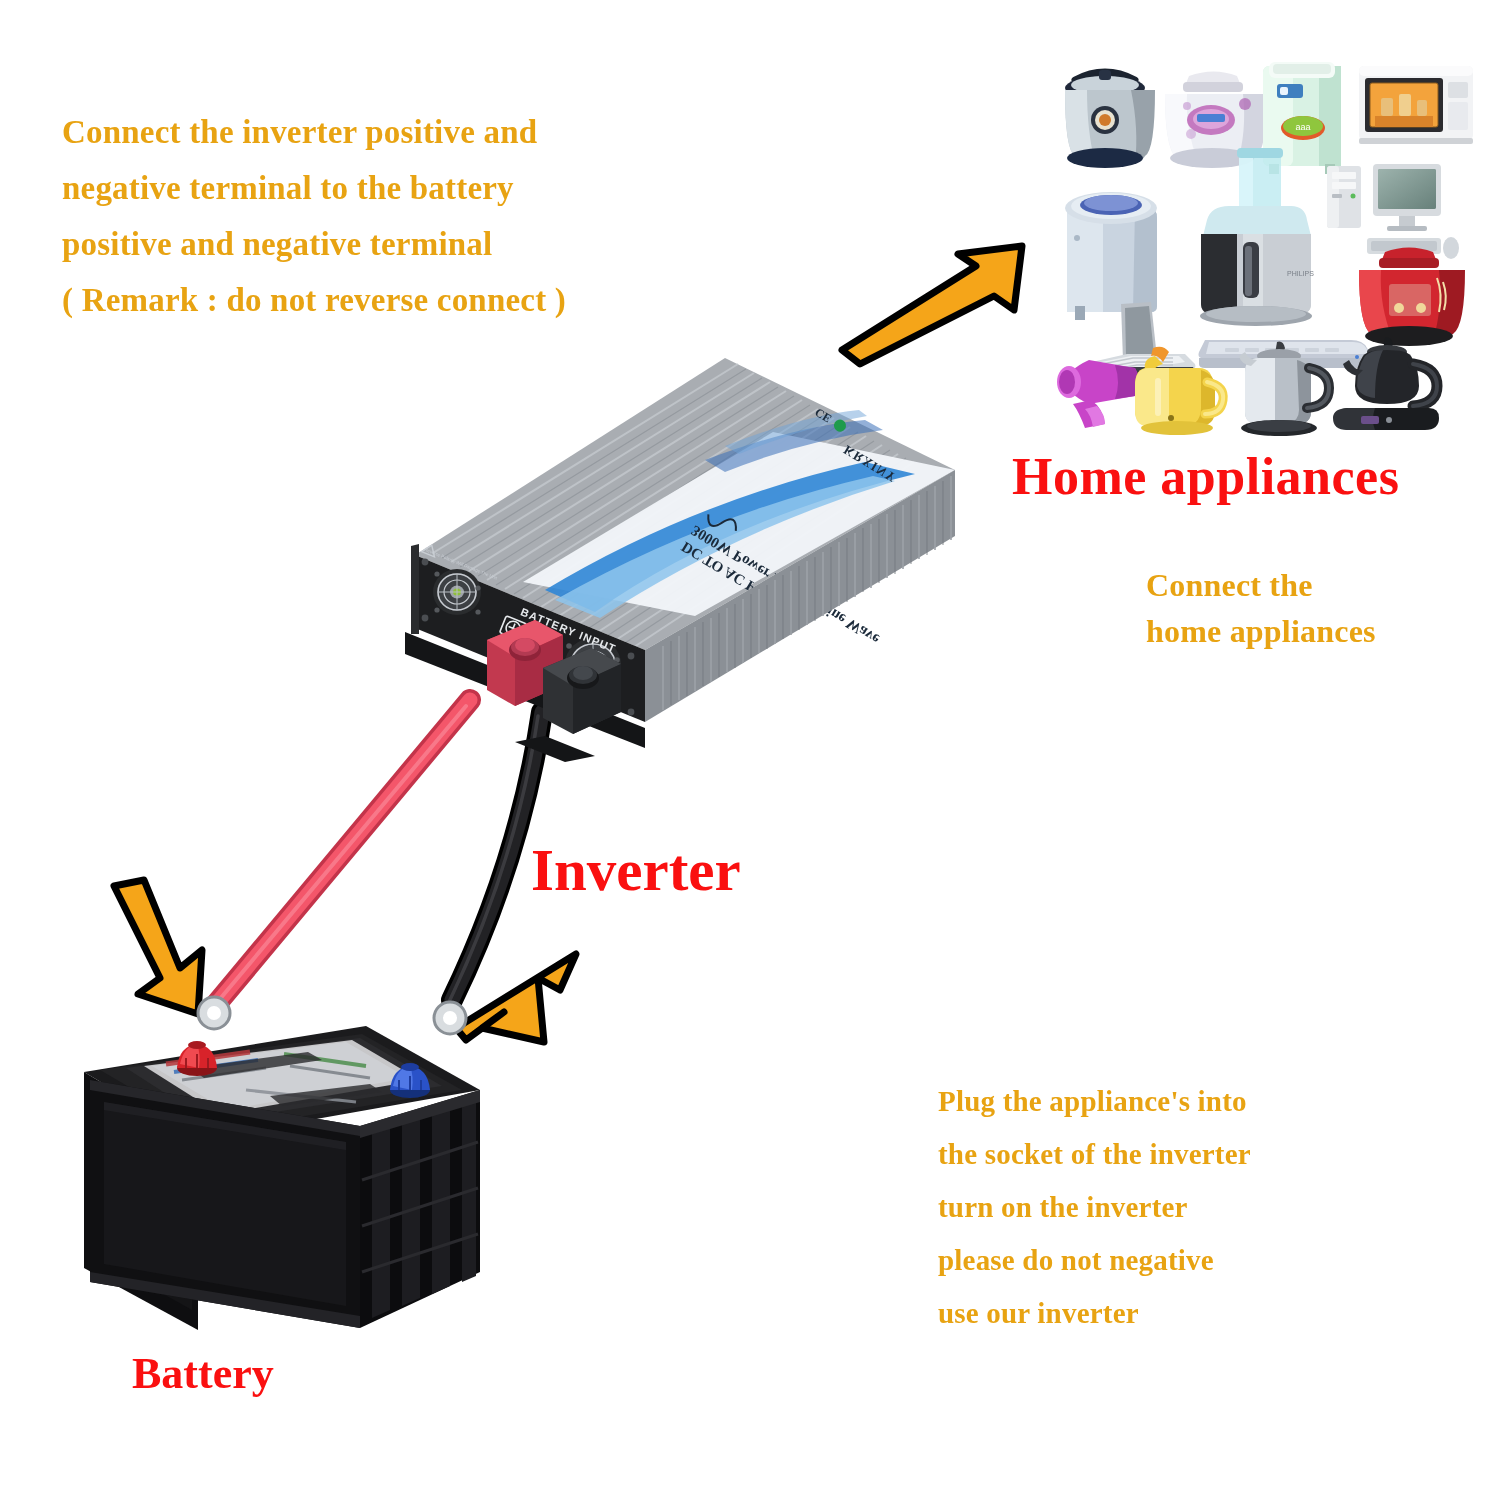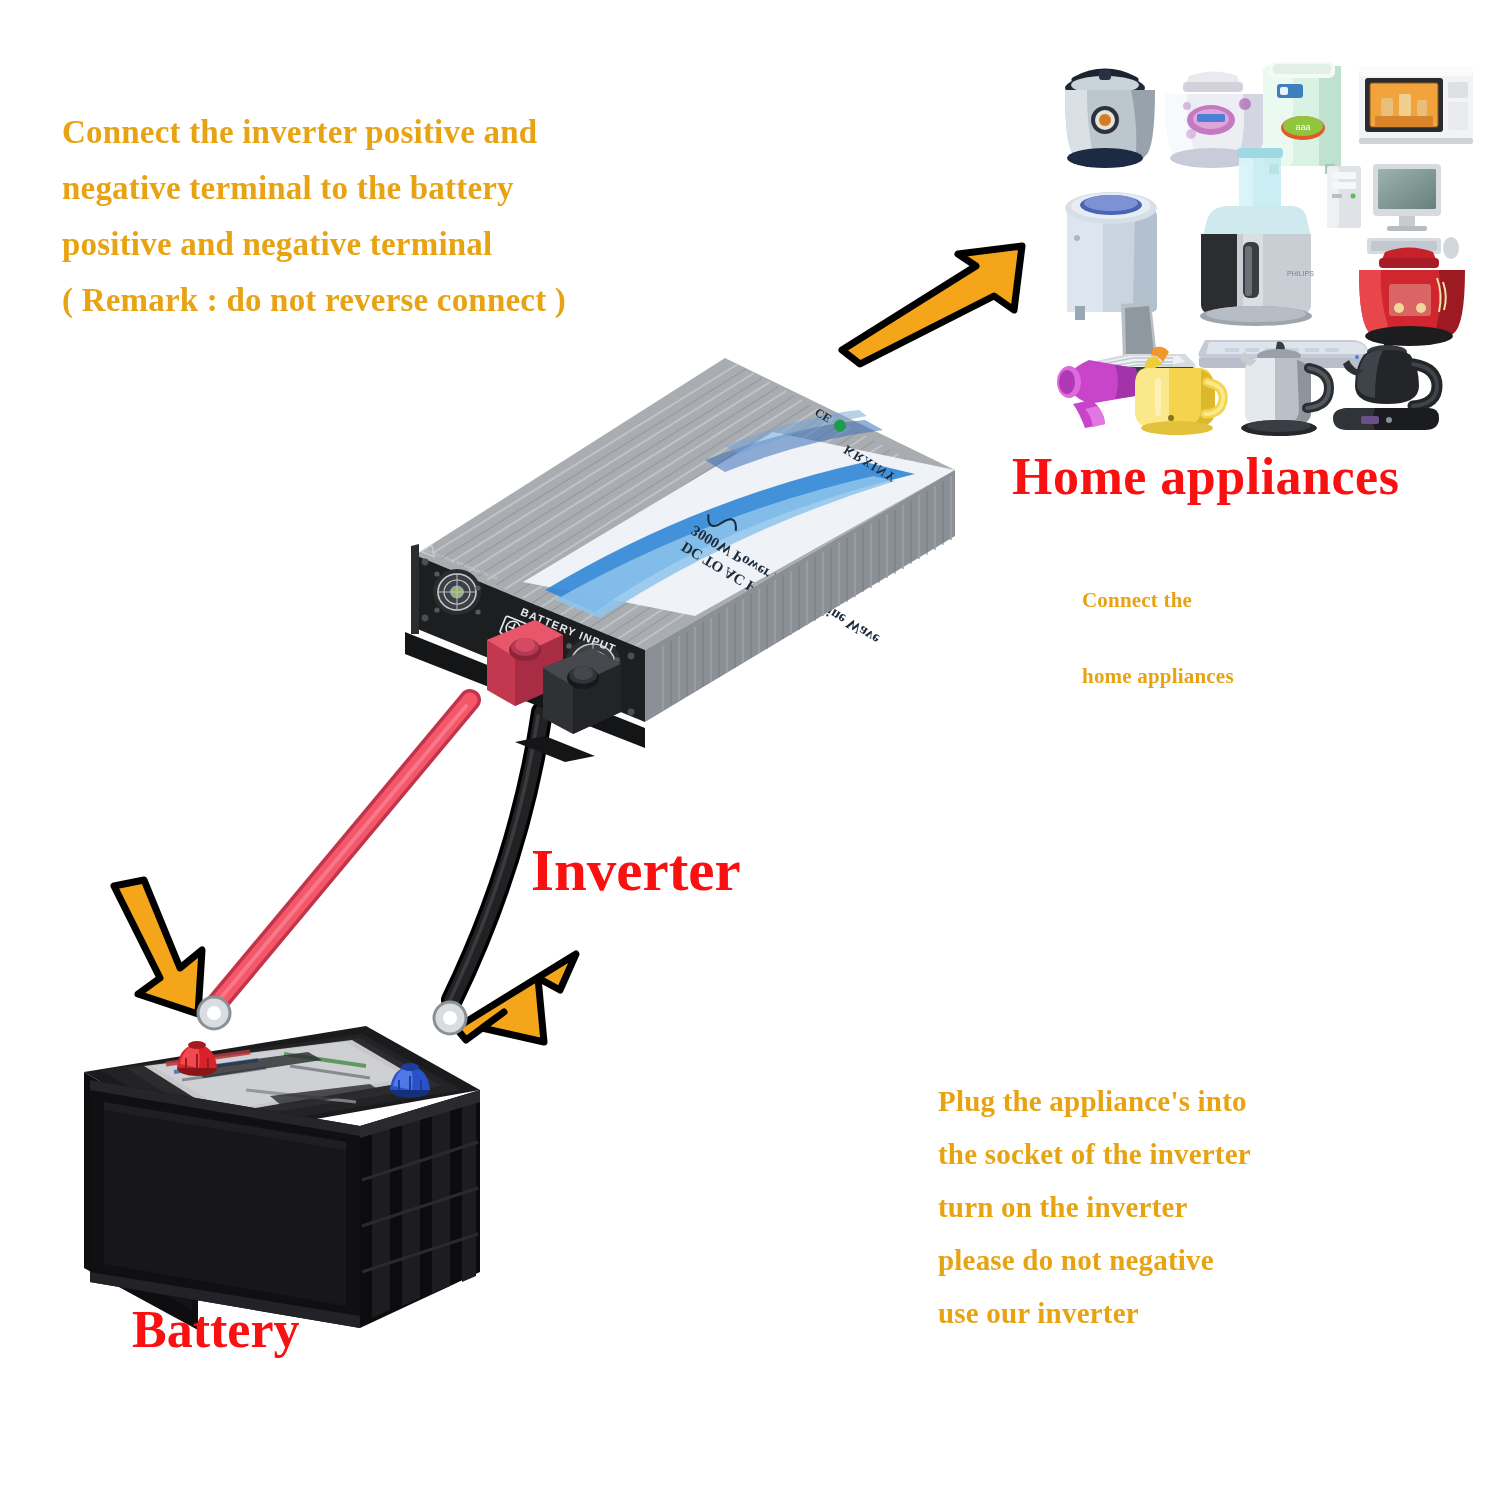--- a/index.html
+++ b/index.html
@@ -31,39 +31,39 @@
     font-weight: 700;
     white-space: pre;
     letter-spacing: .2px;
   }
   #instr-top {
     left: 62px; top: 104px;
     font-size: 33px;
     line-height: 56px;
   }
   #instr-appliance {
-    left: 1082px; top: 562px;
-    font-size: 21px;
-    line-height: 76px;
+    left: 1146px; top: 562px;
+    font-size: 32px;
+    line-height: 46px;
   }
   #instr-plug {
     left: 938px; top: 1075px;
     font-size: 29px;
     line-height: 53px;
   }
   .red-label {
     position: absolute;
     color: #fa1010;
     font-family: "Liberation Serif", "DejaVu Serif", serif;
     font-weight: 700;
     white-space: nowrap;
   }
   #label-home { left: 1012px; top: 447px; font-size: 52px; letter-spacing: .5px; }
   #label-inverter { left: 531px; top: 836px; font-size: 59px; }
-  #label-battery { left: 132px; top: 1300px; font-size: 52px; font-family: Liberation Serif, serif; }
+  #label-battery { left: 132px; top: 1348px; font-size: 44px; font-family: Liberation Serif, serif; }
 
   
   .arrow { position: absolute; }
 
   
   #inverter {
     position: absolute;
     left: 395px; top: 350px;
     width: 580px; height: 470px;
   }

